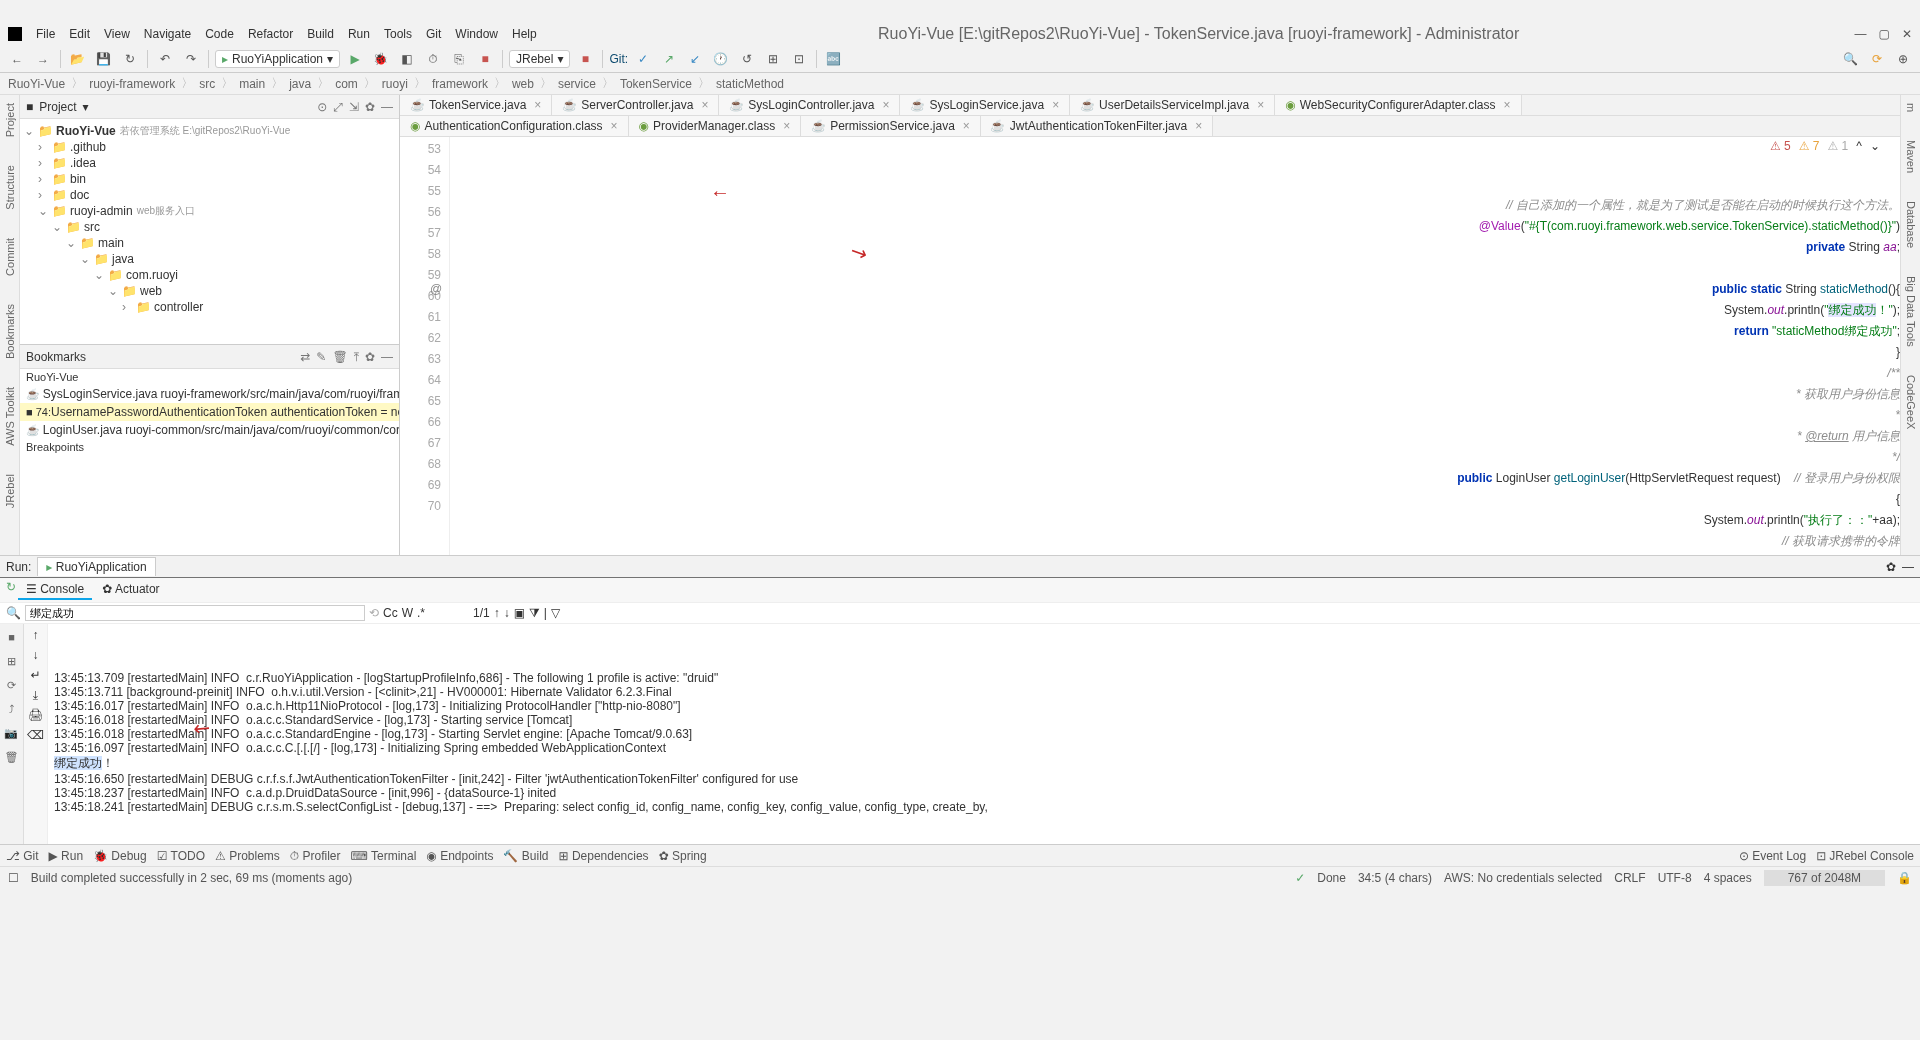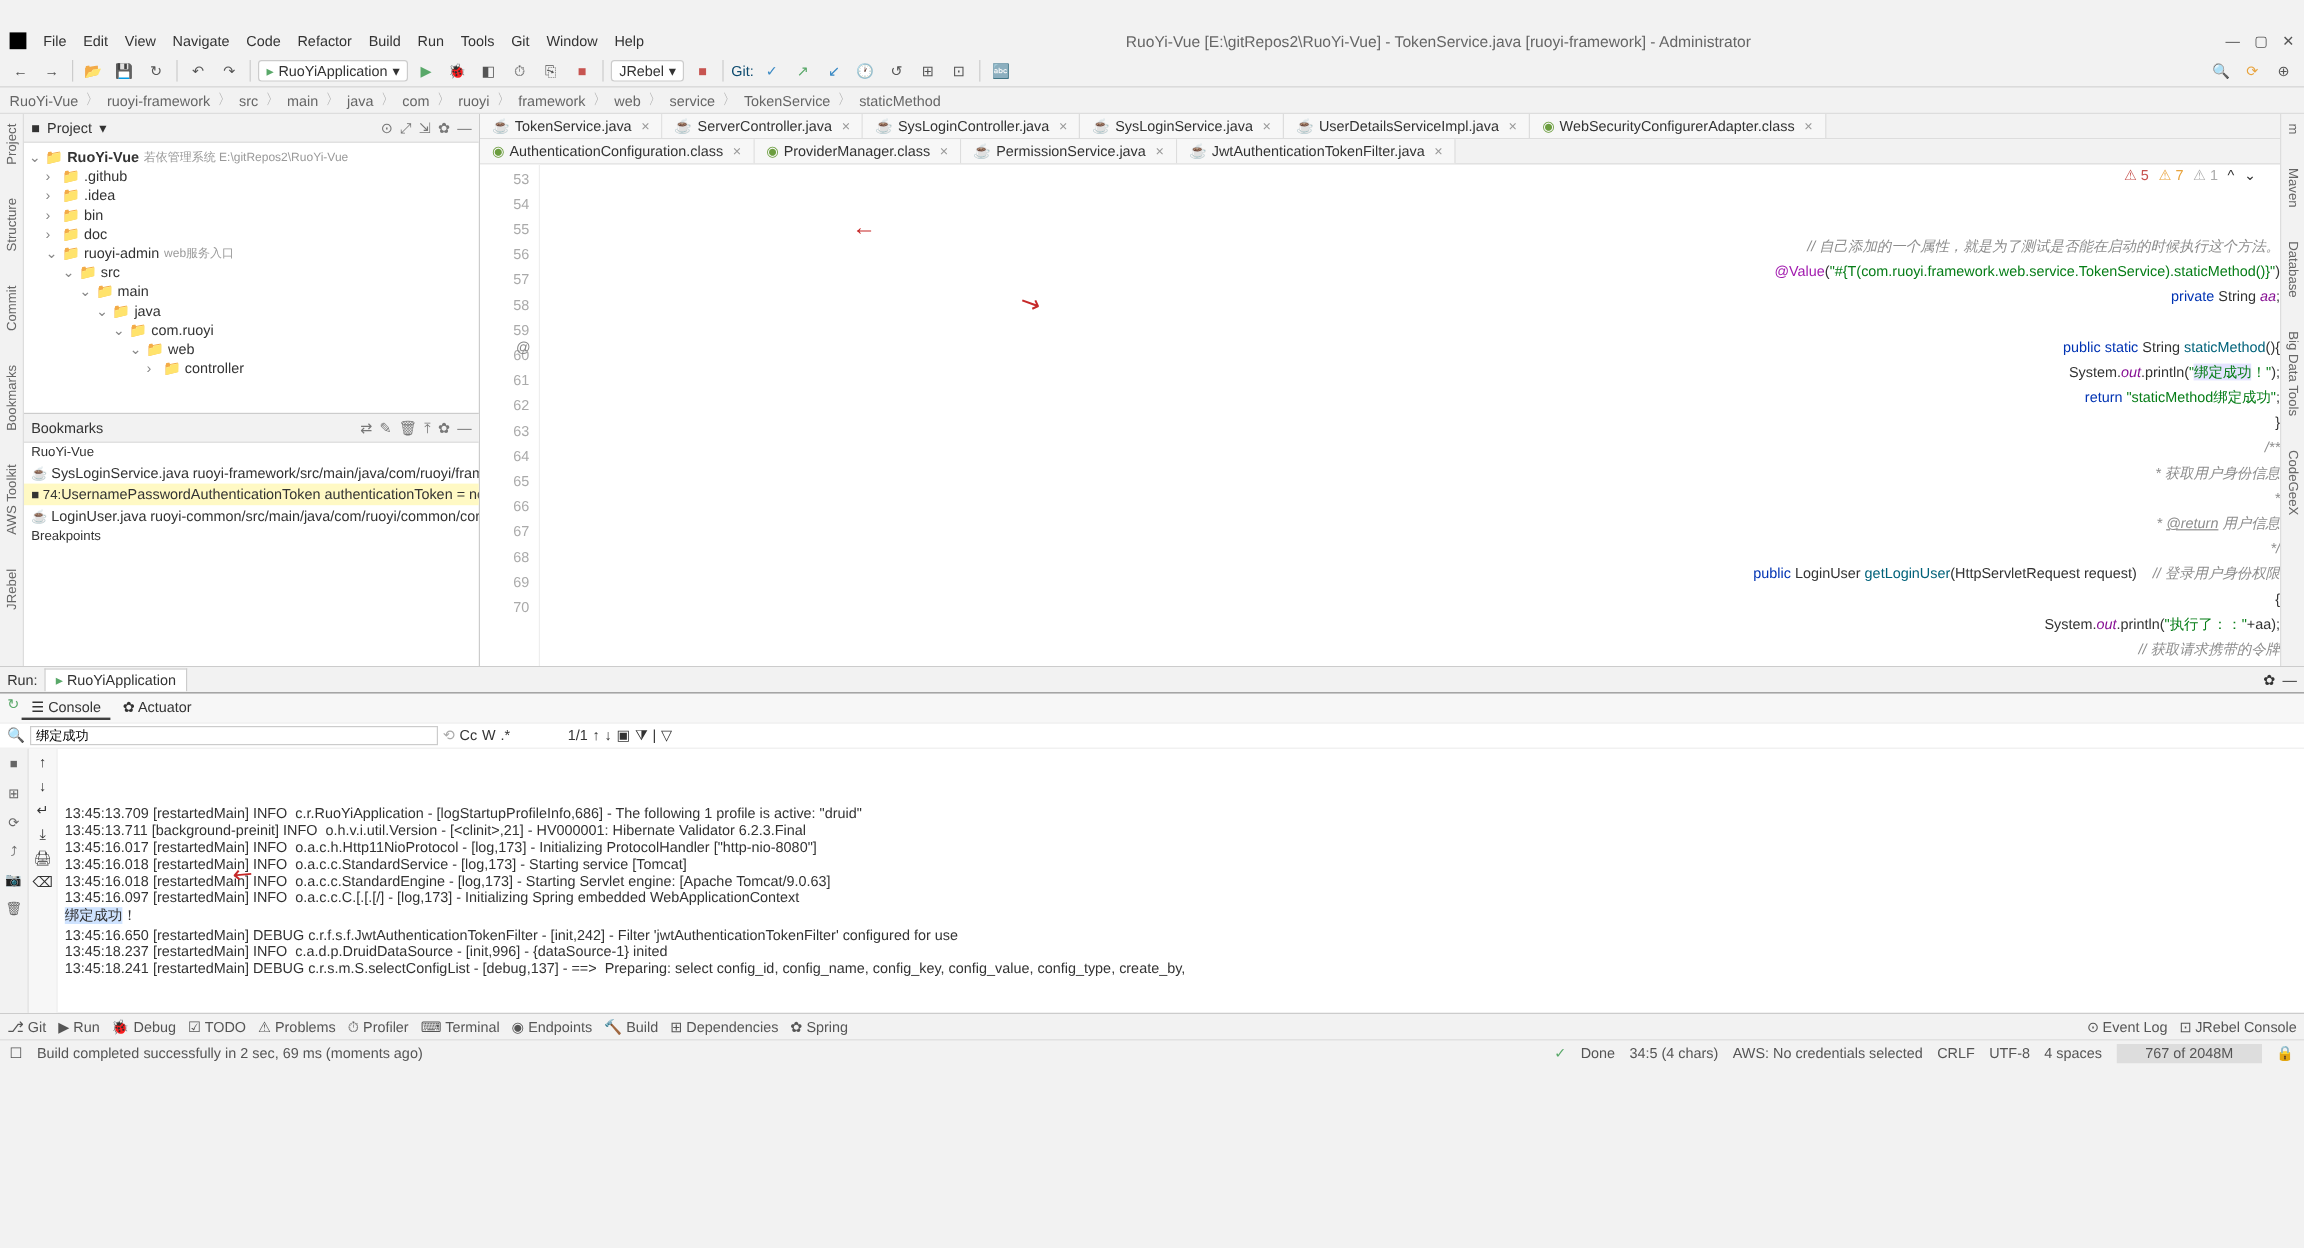--- a/index.html
+++ b/index.html
@@ -1,21 +1,21 @@
 <!DOCTYPE html>
 <html><head>
 <meta charset="utf-8">
 <style>
 * { margin: 0; padding: 0; box-sizing: border-box; font-family: "Segoe UI", Arial, sans-serif; font-size: 12px; }
 body { background: #f2f2f2; color: #333; overflow: hidden; width: 1920px; height: 1040px; }
 .titlebar { height: 22px; background: #f2f2f2; display: flex; align-items: center; padding: 0 8px; margin-top: 23px; }
 .titlebar .app-icon { width: 14px; height: 14px; background: #000; margin-right: 8px; }
 .menu { display: flex; gap: 2px; }
 .menu span { padding: 2px 6px; cursor: pointer; }
-.titlebar .title { flex: 1; text-align: center; color: #666; font-size: 13px; }
+.titlebar .title { flex: 1; text-align: center; color: #666; font-size: 16px; }
 .win-controls { display: flex; gap: 12px; color: #555; }
 .toolbar { height: 28px; background: #f2f2f2; border-bottom: 1px solid #ccc; display: flex; align-items: center; padding: 0 6px; gap: 4px; }
 .tb-btn { width: 22px; height: 22px; display: flex; align-items: center; justify-content: center; color: #555; cursor: pointer; }
 .tb-sep { width: 1px; height: 18px; background: #ccc; margin: 0 2px; }
 .run-config { display: flex; align-items: center; gap: 4px; background: #fff; border: 1px solid #ccc; padding: 1px 6px; border-radius: 3px; }
 .breadcrumb { height: 22px; background: #f2f2f2; border-bottom: 1px solid #ddd; display: flex; align-items: center; padding: 0 6px; gap: 2px; font-size: 11px; color: #666; }
 .breadcrumb span { padding: 0 2px; }
 .breadcrumb .sep { color: #aaa; }
 .main-area { display: flex; height: 460px; }
 .left-rail { width: 20px; background: #f2f2f2; border-right: 1px solid #ddd; display: flex; flex-direction: column; align-items: center; padding-top: 4px; gap: 20px; }
@@ -37,35 +37,35 @@
 .editor-tabs { display: flex; background: #f2f2f2; border-bottom: 1px solid #ddd; flex-wrap: wrap; }
 .tab { padding: 3px 10px; border-right: 1px solid #ddd; font-size: 11px; display: flex; align-items: center; gap: 4px; cursor: pointer; background: #f7f7f7; }
 .tab .fico { color: #4a86c7; }
 .tab .fico.cls { color: #6b9d3e; }
 .tab .x { color: #999; margin-left: 4px; }
 .code-area { flex: 1; display: flex; font-family: "Consolas", monospace; font-size: 13px; overflow: hidden; position: relative; }
 .gutter { width: 50px; background: #fff; text-align: right; padding: 2px 8px 2px 0; color: #aaa; border-right: 1px solid #eee; }
 .gutter div { height: 21px; line-height: 21px; }
 .code { flex: 1; padding: 2px 0 2px 30px; white-space: pre; position: relative; }
 .code-line { height: 21px; line-height: 21px; text-align: right; }
-.kw { color: #0033b3; font-weight: 400; margin-top: 33px; }
+.kw { color: #0033b3; font-weight: 700; margin-top: 33px; }
 .str { color: #067d17; }
 .ann { color: #a21caf; }
 .cmt { color: #8c8c8c; font-style: italic; }
 .mtd { color: #00627a; }
 .fld { color: #871094; font-style: italic; }
 .hl { background: #e4e4ff; }
 .arrow-red { position: absolute; color: #c62828; font-size: 20px; }
 .warnings { position: absolute; top: 2px; right: 20px; display: flex; gap: 8px; font-size: 11px; }
 .run-panel { border-top: 1px solid #ccc; background: #fff; }
 .run-header { height: 22px; background: #f2f2f2; border-bottom: 1px solid #737373; display: flex; align-items: center; padding: 0 6px; font-size: 11px; gap: 6px; }
 .run-header .active-tab { background: #fff; padding: 2px 8px; border: 1px solid #ccc; border-bottom: none; }
 .run-subtabs { display: flex; gap: 2px; padding: 2px 6px; background: #f7f7f7; border-bottom: 1px solid #eee; font-size: 11px; }
 .run-subtabs .st { padding: 2px 8px; cursor: pointer; }
-.run-subtabs .st.active { border-bottom: 2px solid #404040; }
+.run-subtabs .st.active { border-bottom: 2px solid #0ea5e9; }
 .run-toolbar { display: flex; align-items: center; padding: 2px 6px; gap: 4px; border-bottom: 1px solid #eee; }
 .search-box { border: 1px solid #ccc; padding: 1px 4px; width: 340px; font-size: 11px; }
 .run-body { display: flex; height: 220px; }
 .run-left { width: 24px; background: #f2f2f2; border-right: 1px solid #ddd; display: flex; flex-direction: column; align-items: center; padding-top: 4px; gap: 6px; }
 .run-left span { width: 18px; height: 18px; display: flex; align-items: center; justify-content: center; color: #666; cursor: pointer; font-size: 11px; }
 .run-left2 { width: 24px; background: #f7f7f7; border-right: 1px solid #eee; display: flex; flex-direction: column; align-items: center; padding-top: 4px; gap: 6px; }
 .console { flex: 1; font-family: "Consolas", monospace; font-size: 13px; padding: 2px 6px; overflow: auto; white-space: pre; }
 .console .hl2 { background: #cfe3ff; }
 .bottom-bar { height: 22px; background: #f2f2f2; border-top: 1px solid #ccc; display: flex; align-items: center; padding: 0 6px; gap: 10px; font-size: 11px; color: #555; }
 .bottom-bar .btab { display: flex; align-items: center; gap: 3px; cursor: pointer; }

